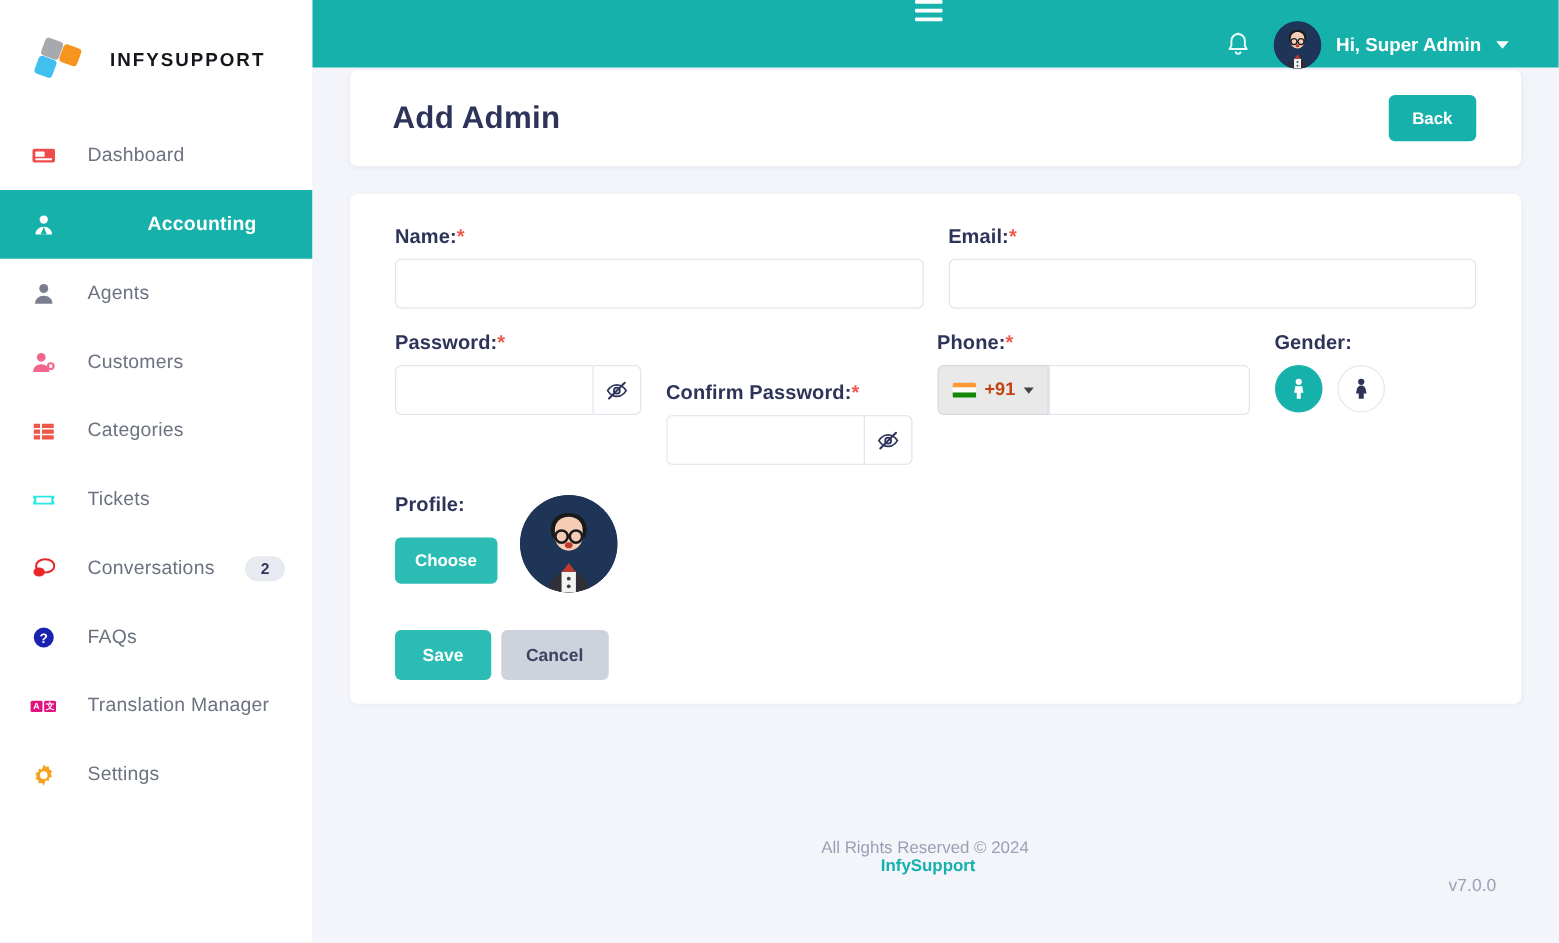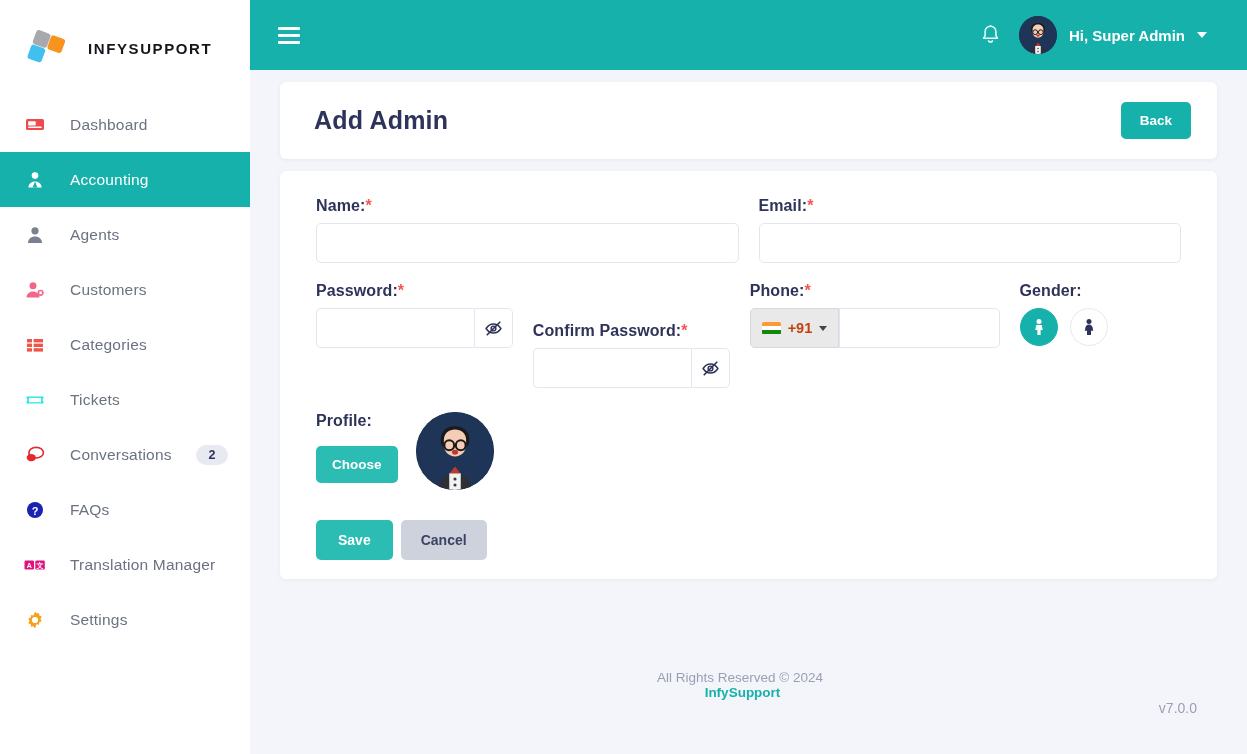--- a/index.html
+++ b/index.html
@@ -42,37 +42,37 @@
     width: 22px; height: 22px; flex: 0 0 22px;
     display: flex; align-items: center; justify-content: center;
     margin-right: 24px;
   }
   .nav-item .lbl {
     font-size: 15.5px;
     color: #6b7280;
     letter-spacing: 0.2px;
   }
   .nav-item.active { background: #17b1ab; }
-  .nav-item.active .lbl { color: #ffffff; font-weight: normal; }
+  .nav-item.active .lbl { color: #ffffff; font-weight: bold; margin-left: 48px; }
   .badge {
     margin-left: auto; margin-right: 22px;
     background: #e8eaf2; color: #2e3359;
     font-size: 12.5px; font-weight: bold;
     border-radius: 11px;
     padding: 3px 11px;
     min-width: 32px; text-align: center;
   }
 
   
   .main { flex: 1 1 auto; display: flex; flex-direction: column; position: relative; background:#f4f5fa; }
   .topbar {
-    height: 70px; background: #17b1ab;
+    height: 54px; background: #17b1ab;
     display: flex; align-items: center;
     padding: 0 40px 0 28px;
-    position: relative; z-index: 2;
+    position: relative; z-index: 2; flex-direction: column;
   }
   .hamburger { width: 22px; cursor: pointer; }
   .hamburger span {
     display: block; height: 3px; background: #ffffff;
     border-radius: 1px; margin-bottom: 4px;
   }
   .hamburger span:last-child { margin-bottom: 0; }
   .topbar-right { margin-left: auto; display: flex; align-items: center; gap: 18px; }
   .bell { cursor: pointer; display:flex; }
   .user-chip { display: flex; align-items: center; gap: 12px; cursor: pointer; }
@@ -80,26 +80,26 @@
     width: 38px; height: 38px; border-radius: 50%;
     background: #1f3557; position: relative; overflow: hidden;
     flex: 0 0 38px;
   }
   .user-name { color: #fff; font-size: 15px; font-weight: bold; }
   .caret { width:0;height:0;border-left:5px solid transparent;border-right:5px solid transparent;border-top:6px solid #fff; }
 
   
   .content-wrap { position: relative; flex: 1 1 auto; }
   .page-head {
-    position: absolute; left: 30px; top: 12px; right: 30px;
+    position: absolute; left: 30px; top: 2px; right: 30px;
     height: 77px; background: #fff;
     border-radius: 6px;
     box-shadow: 0 1px 4px rgba(40,50,90,.07);
     display: flex; align-items: center;
-    padding: 0 26px 0 34px;
+    padding: 0 36px 0 34px;
     z-index: 3;
   }
   .page-title { font-size: 25px; font-weight: bold; color: #2e3359; letter-spacing: .2px; }
   .btn {
     border: none; cursor: pointer;
     font-family: "Liberation Sans", sans-serif;
     font-weight: bold;
     border-radius: 5px;
     text-align: center;
   }

